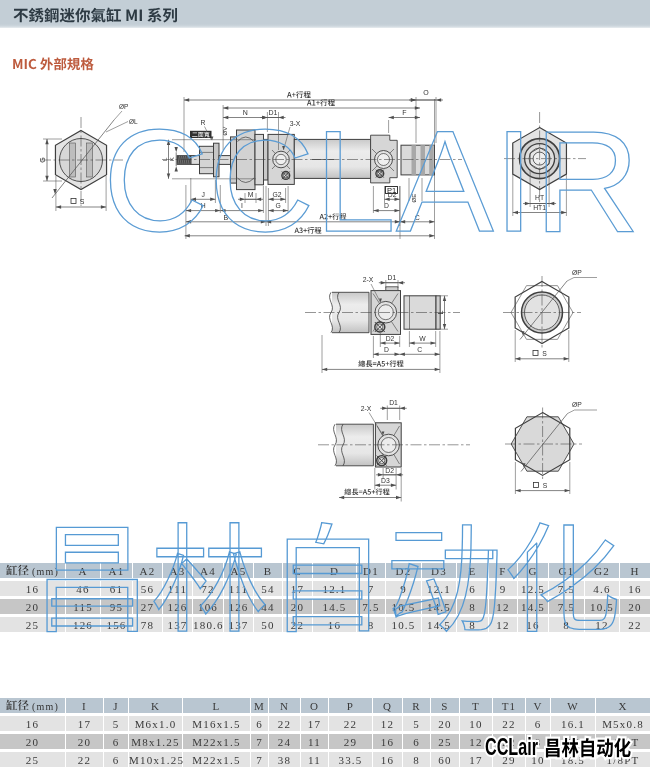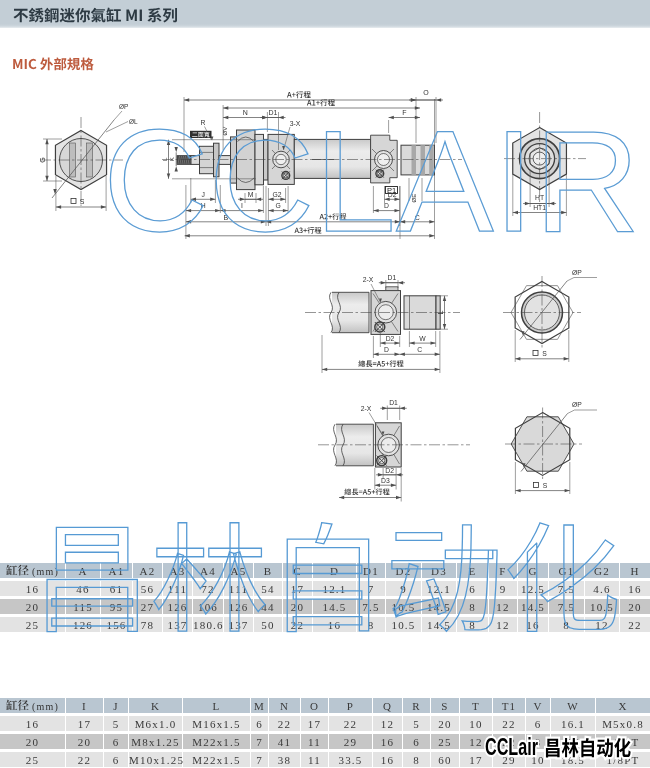--- a/index.html
+++ b/index.html
@@ -204,21 +204,21 @@
           <td>16.1</td>
           <td>M5x0.8</td>
         </tr>
         <tr>
           <td>20</td>
           <td>20</td>
           <td>6</td>
           <td>M8x1.25</td>
           <td>M22x1.5</td>
           <td>7</td>
-          <td>41</td>
+          <td>24</td>
           <td>11</td>
           <td>29</td>
           <td>16</td>
           <td>6</td>
           <td>25</td>
           <td>12</td>
           <td>22</td>
           <td>8</td>
           <td>16</td>
           <td>1/4PT</td>

